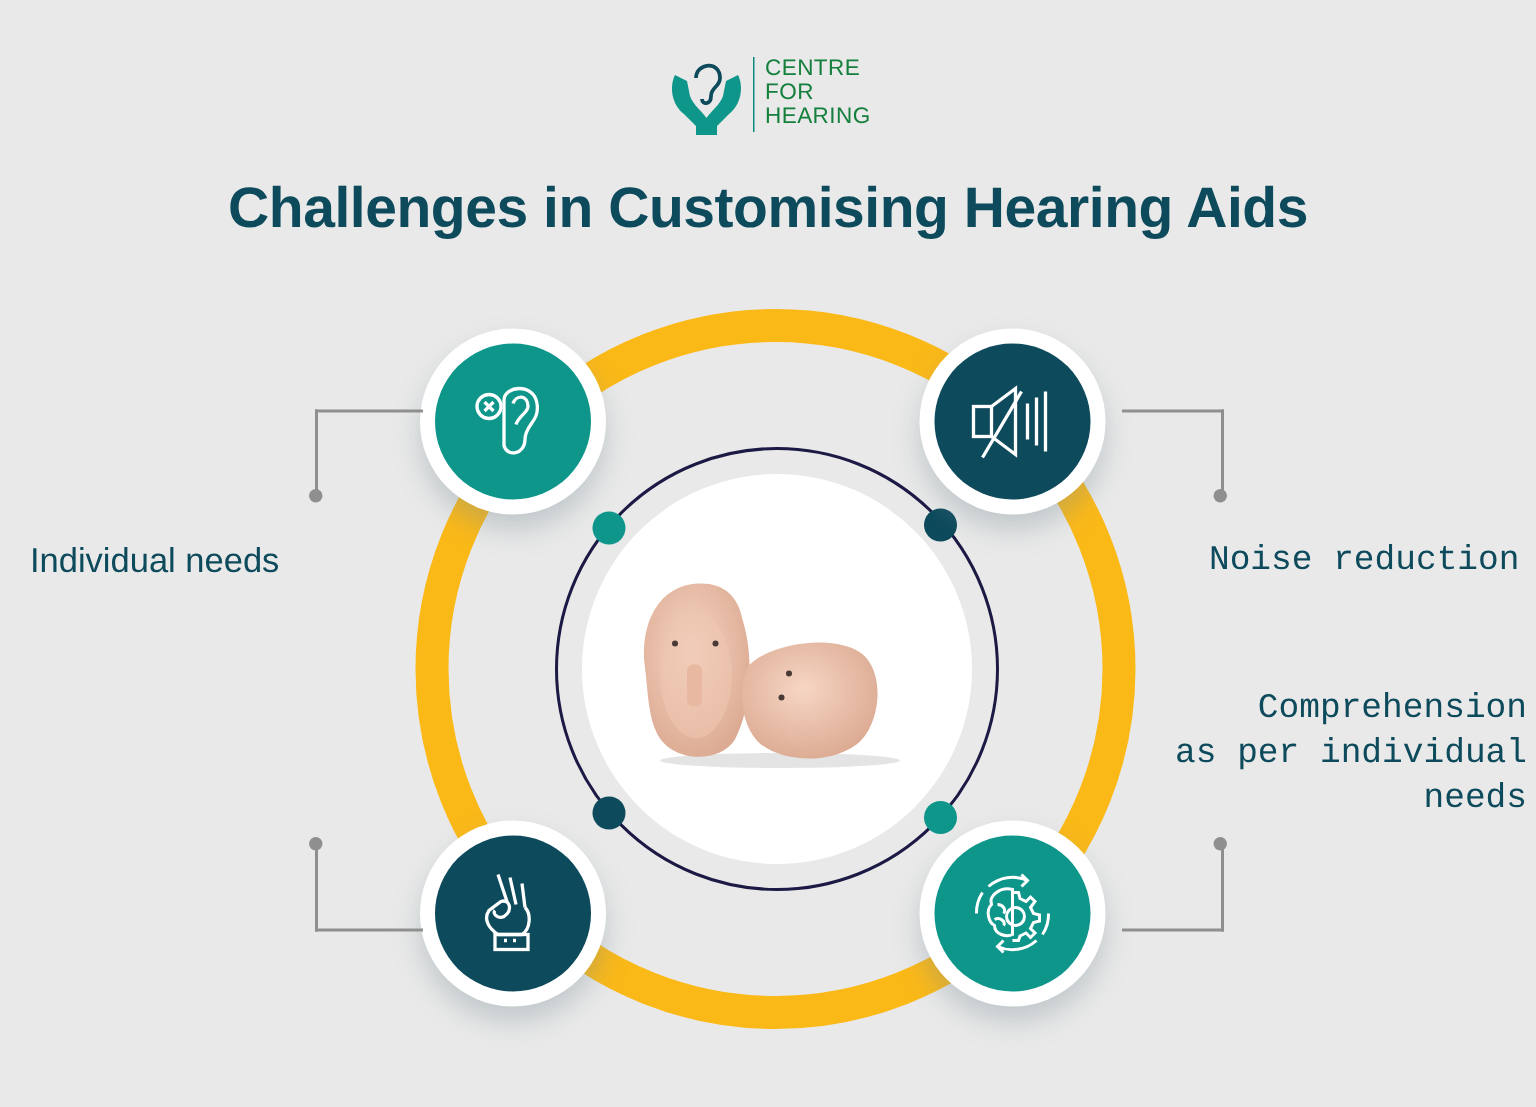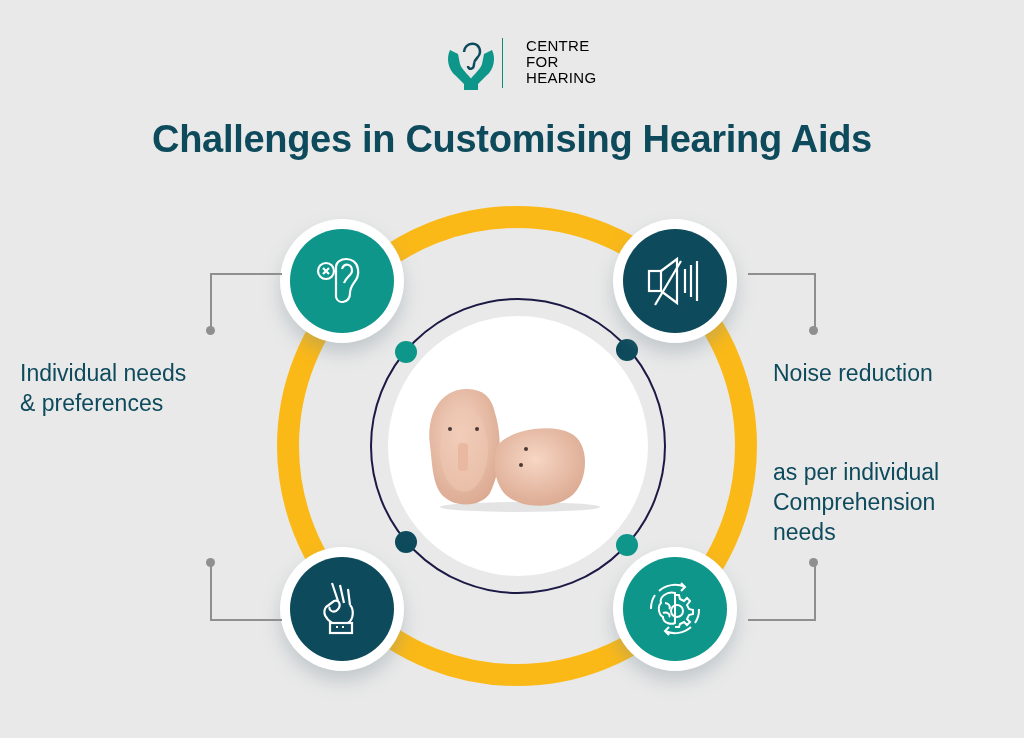--- a/index.html
+++ b/index.html
@@ -6,33 +6,33 @@
   body {
     width: 1024px; height: 738px; overflow: hidden;
     background: #e9e9e9;
     font-family: "Liberation Sans", "DejaVu Sans", sans-serif;
     position: relative;
   }
   .abs { position: absolute; }
   .logo { left: 444px; top: 36px; width: 150px; height: 58px; }
   .logo-text {
     position: absolute; left: 66px; top: 2px;
-    color: #000000; font-size: 15px; line-height: 16px; letter-spacing: 0.3px; margin-left: 16px;
+    color: #15803d; font-size: 15px; line-height: 16px; letter-spacing: 0.3px;
   }
   .logo-text .bold { font-weight: normal; }
   .logo-divider { position: absolute; left: 58px; top: 2px; width: 1px; height: 50px; background: #0d8a80; }
   .title {
     left: 0; top: 118px; width: 1024px; text-align: center;
     color: #0d4a5c; font-weight: bold; font-size: 38px; letter-spacing: -0.3px;
   }
   .label {
     color: #0d4a5c; font-size: 23px; line-height: 30px;
   }
   .label.left { text-align: left; }
-  .label.right { text-align: left; }
+  .label.right { text-align: right; font-family: Liberation Mono, monospace; }
   .icon-circle {
     width: 124px; height: 124px; border-radius: 50%;
     background: #fff;
     box-shadow: 0 10px 18px rgba(120,140,150,0.35);
     display: flex; align-items: center; justify-content: center;
   }
   .icon-inner {
     width: 104px; height: 104px; border-radius: 50%;
     display: flex; align-items: center; justify-content: center;
   }
@@ -145,27 +145,26 @@
 <div class="abs conn-dot" style="left:809px;top:326px"></div>
 
 <div class="abs conn" style="left:210px;top:564px;width:70px;height:55px;border-bottom-width:2px;border-left-width:2px"></div>
 <div class="abs conn-dot" style="left:206px;top:558px"></div>
 
 <div class="abs conn" style="left:748px;top:564px;width:66px;height:55px;border-bottom-width:2px;border-right-width:2px"></div>
 <div class="abs conn-dot" style="left:809px;top:558px"></div>
 
 <div class="abs label left" style="left:20px;top:358px;width:242px">
   <div>Individual needs</div>
-  <div>&amp; preferences</div>
 </div>
 
 <div class="abs label right" style="left:773px;top:358px;width:240px">
   <div>Noise reduction</div>
 </div>
 
 <div class="abs label left" style="left:20px;top:492px;width:242px">
 </div>
 
 <div class="abs label right" style="left:773px;top:457px;width:245px">
+  <div>Comprehension</div>
   <div>as per individual</div>
-  <div>Comprehension</div>
   <div>needs</div>
 </div>
 
 </body></html>

